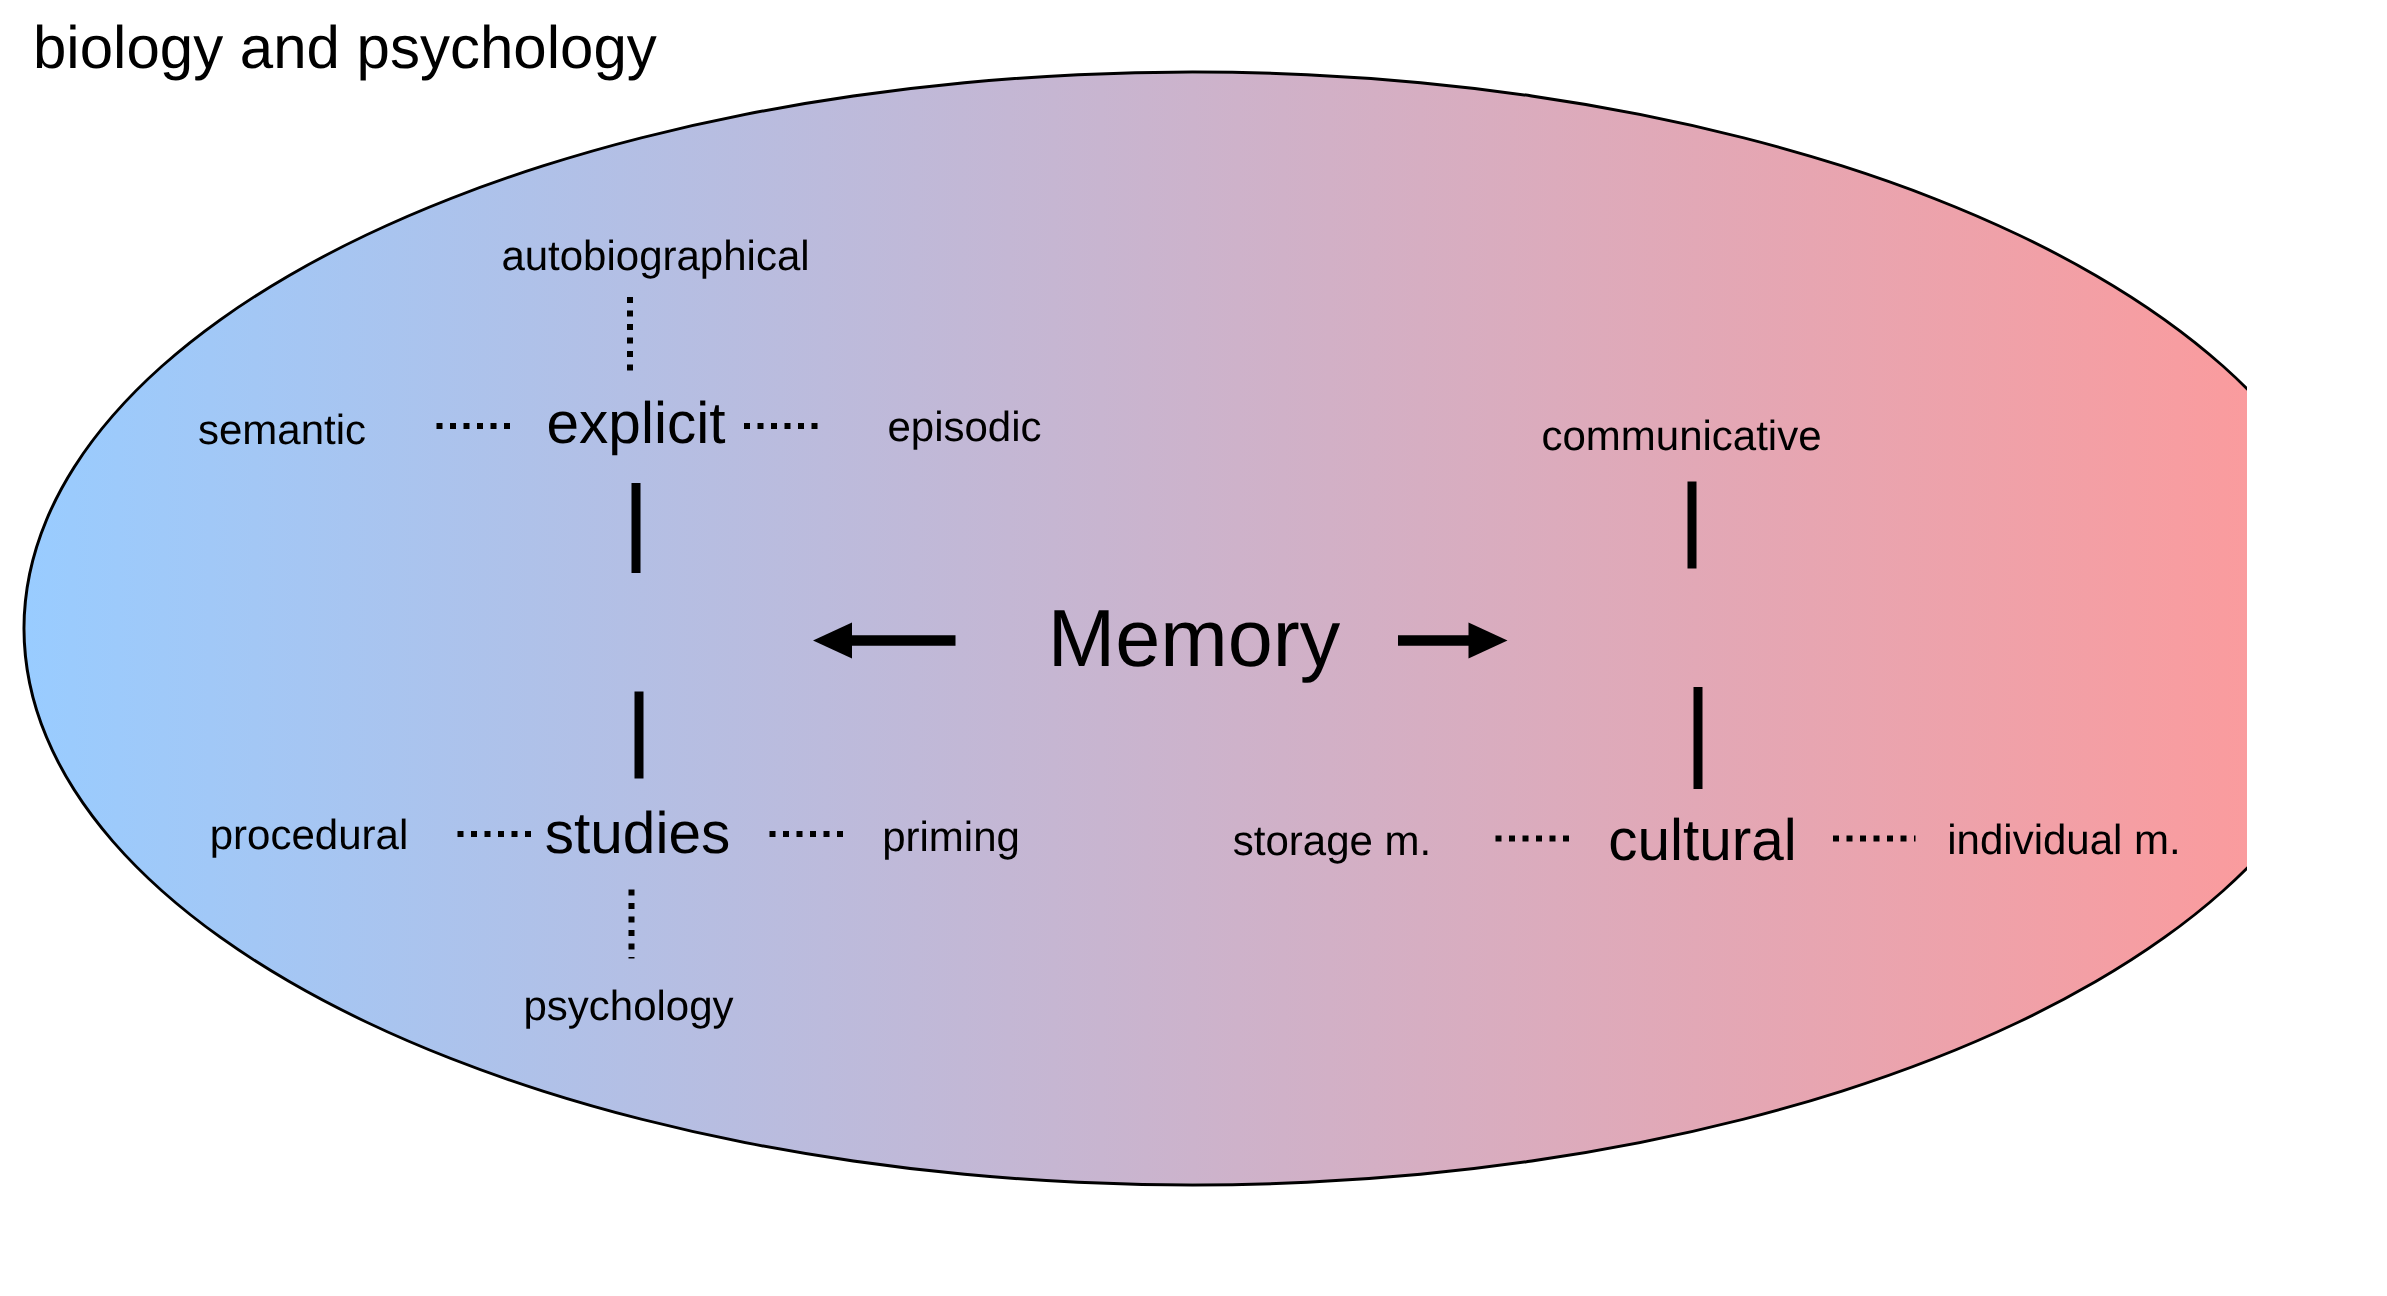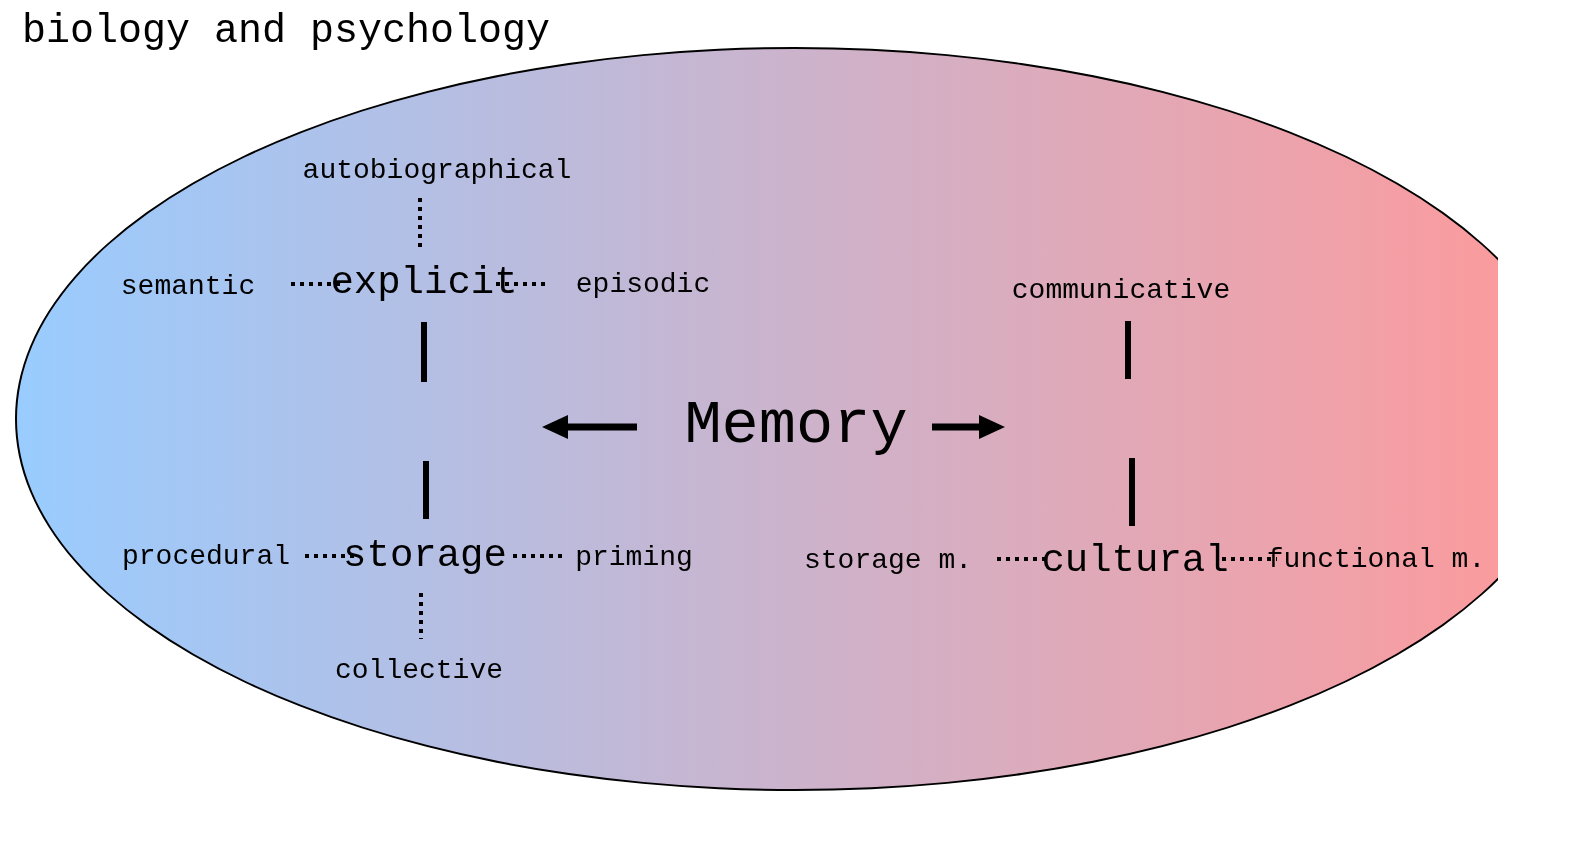--- a/index.html
+++ b/index.html
@@ -2,21 +2,21 @@
 <html><head>
 <meta charset="utf-8">
 <style>
   html, body { margin: 0; padding: 0; background: #ffffff; }
   .canvas {
     position: relative;
     width: 1498px;
     height: 864px;
     background: #ffffff;
     overflow: hidden;
-    font-family: Liberation Mono, monospace;
+    font-family: Liberation Sans, sans-serif;
     color: #000000;
   }
   .ellipse {
     position: absolute;
     left: 15px;
     top: 47px;
     width: 1560px;
     height: 744px;
     border: 2px solid #000000;
     border-radius: 50%;
@@ -31,21 +31,21 @@
   }
   .lbl {
     position: absolute;
     white-space: nowrap;
     line-height: 1;
     color: #000000;
   }
   .node { transform: translate(-50%, -50%); }
   .fs30 { font-size: 28px; }
   .fs38 { font-size: 39px; }
-  .fs46 { font-size: 62px; }
+  .fs46 { font-size: 54px; }
   .fs40 { font-size: 40px; }
 </style>
 </head>
 <body>
 
 <div class="canvas">
 
   <div class="ellipse"></div>
 
   <svg class="overlay" viewBox="0 0 1591 864" xmlns="http://www.w3.org/2000/svg">
@@ -75,23 +75,23 @@
   </svg>
 
   <div class="lbl fs40" style="left:22px; top:12px">biology and psychology</div>
 
   <div class="lbl node fs46" style="left:796px; top:426px">Memory</div>
 
   <div class="lbl node fs38" style="left:424px; top:283px">explicit</div>
   <div class="lbl node fs30" style="left:188px; top:287px">semantic</div>
   <div class="lbl node fs30" style="left:643px; top:285px">episodic</div>
   <div class="lbl node fs30" style="left:437px; top:171px">autobiographical</div>
-  <div class="lbl node fs38" style="left:425px; top:556px">storage</div>
+  <div class="lbl node fs38" style="left:425px; top:556px">studies</div>
   <div class="lbl node fs30" style="left:206px; top:557px">procedural</div>
   <div class="lbl node fs30" style="left:634px; top:558px">priming</div>
-  <div class="lbl node fs30" style="left:419px; top:671px">collective</div>
+  <div class="lbl node fs30" style="left:419px; top:671px">psychology</div>
 
   <div class="lbl node fs30" style="left:1121px; top:291px">communicative</div>
   <div class="lbl node fs38" style="left:1135px; top:561px">cultural</div>
   <div class="lbl node fs30" style="left:888px; top:561px">storage m.</div>
-  <div class="lbl node fs30" style="left:1376px; top:560px">functional m.</div>
+  <div class="lbl node fs30" style="left:1376px; top:560px">individual m.</div>
 
 </div>
 
 </body></html>

